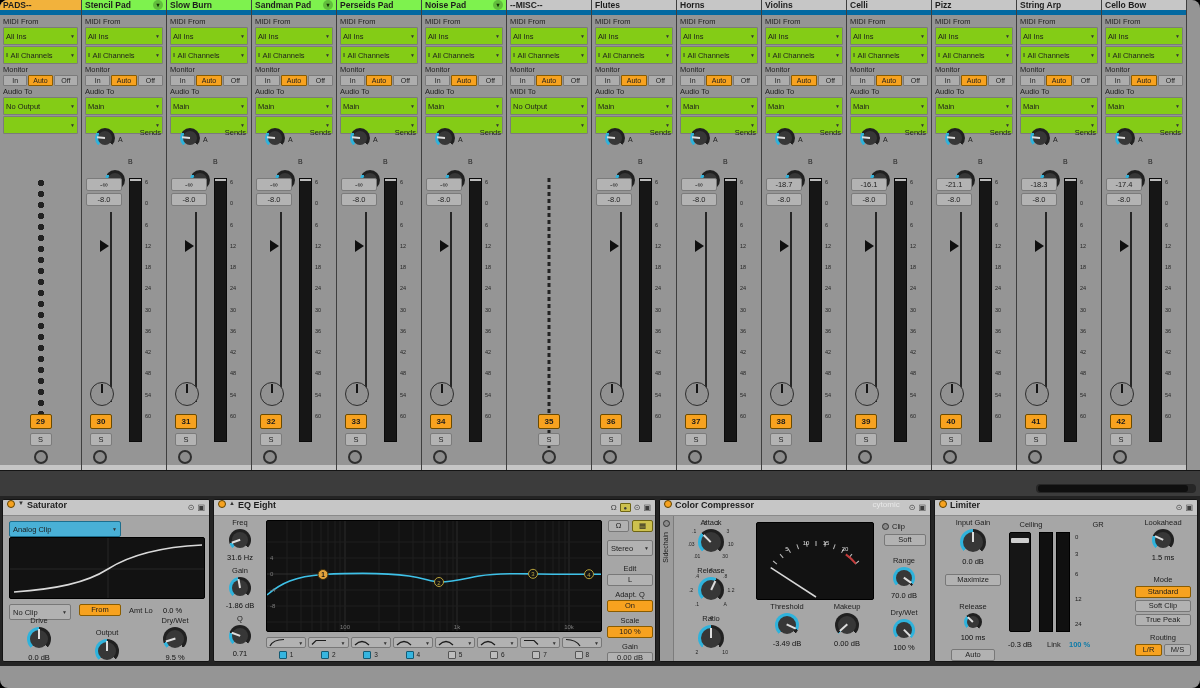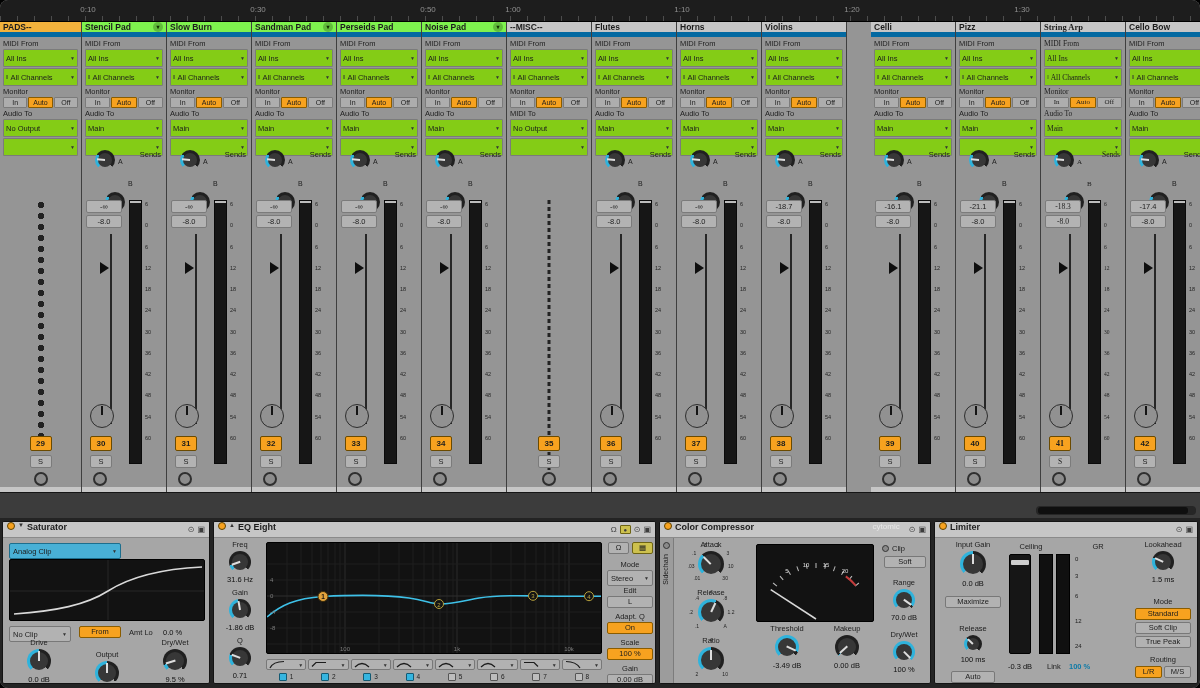--- a/index.html
+++ b/index.html
@@ -109,29 +109,20 @@
 .gtx{font-size:6px;fill:#7d7d7d}
 .ftx{font-size:6px;fill:#7d7d7d}
 .ntx{font-size:6px;fill:#b8a23c}
 .ntx1{font-size:6.5px;fill:#141414;font-weight:bold}
 .vutx{font-size:6px;fill:#d8d8d8}
 </style>
 </head>
 <body>
 
 <div id="app">
-  <div id="ruler">
-      <span class="ruler-label" style="left: 88px;">0:10</span>
-      <span class="ruler-label" style="left: 258px;">0:30</span>
-      <span class="ruler-label" style="left: 428px;">0:50</span>
-      <span class="ruler-label" style="left: 513px;">1:00</span>
-      <span class="ruler-label" style="left: 682px;">1:10</span>
-      <span class="ruler-label" style="left: 852px;">1:20</span>
-      <span class="ruler-label" style="left: 1022px;">1:30</span>
-    </div>
   <div id="mixer">
       <div class="track kind-group" style="width: 82px;">
   <div class="t-header hdr-orange">
     <span class="t-name">PADS--</span>
 
   </div>
   <div class="t-io">
     <div class="io-label">MIDI From</div>
     <div class="io-select">
             <span class="txt">All Ins</span>
@@ -729,21 +720,21 @@
           <span>54</span>
           <span>60</span>
         </div>
 
   <div class="pan"></div>
   <div class="num-box">38</div>
   <div class="solo">S</div>
   <div class="arm"></div>
   <div class="t-colorstrip hdr-gray"></div>
 </div>
-      <div class="track kind-full" style="width: 85px; margin-left: 24px;">
+      <div class="track kind-full" style="width: 85px;">
   <div class="t-header hdr-gray">
     <span class="t-name">Celli</span>
 
   </div>
   <div class="t-io">
     <div class="io-label">MIDI From</div>
     <div class="io-select">
             <span class="txt">All Ins</span>
             <span class="arr">▼</span>
           </div>
@@ -861,21 +852,21 @@
           <span>54</span>
           <span>60</span>
         </div>
 
   <div class="pan"></div>
   <div class="num-box">40</div>
   <div class="solo">S</div>
   <div class="arm"></div>
   <div class="t-colorstrip hdr-gray"></div>
 </div>
-      <div class="track kind-full" style="width: 85px; font-family: Liberation Serif, serif;">
+      <div class="track kind-full" style="width: 85px;">
   <div class="t-header hdr-gray">
     <span class="t-name">String Arp</span>
 
   </div>
   <div class="t-io">
     <div class="io-label">MIDI From</div>
     <div class="io-select">
             <span class="txt">All Ins</span>
             <span class="arr">▼</span>
           </div>
@@ -1202,21 +1193,21 @@
               </div>
               <div class="band-chk">
                 <span class="chk"></span>
                 <span>8</span>
               </div>
             </div>
           </div>
         <div class="btn" style="left:394px;top:4px;width:21px"><span>Ω</span></div>
         <div class="btn" style="left:418px;top:4px;width:21px;background:#cdc14e;border-color:#6e6414"><span>▦</span></div>
         <span class="lbl c" style="left:392px;top:22px;width:48px">Mode</span>
-        <div class="sel" style="left:393px;top:32px;width:46px">
+        <div class="sel" style="left:393px;top:24px;width:46px">
             <span>Stereo</span>
             <span class="arr">▼</span>
           </div>
         <span class="lbl c" style="left:392px;top:48px;width:48px">Edit</span>
         <div class="btn" style="left:393px;top:58px;width:46px">L</div>
         <span class="lbl c" style="left:392px;top:74px;width:48px">Adapt. Q</span>
         <div class="btn orange" style="left:393px;top:84px;width:46px">On</div>
         <span class="lbl c" style="left:392px;top:100px;width:48px">Scale</span>
         <div class="btn orange" style="left:393px;top:110px;width:46px">100 %</div>
         <span class="lbl c" style="left:392px;top:126px;width:48px">Gain</span>

